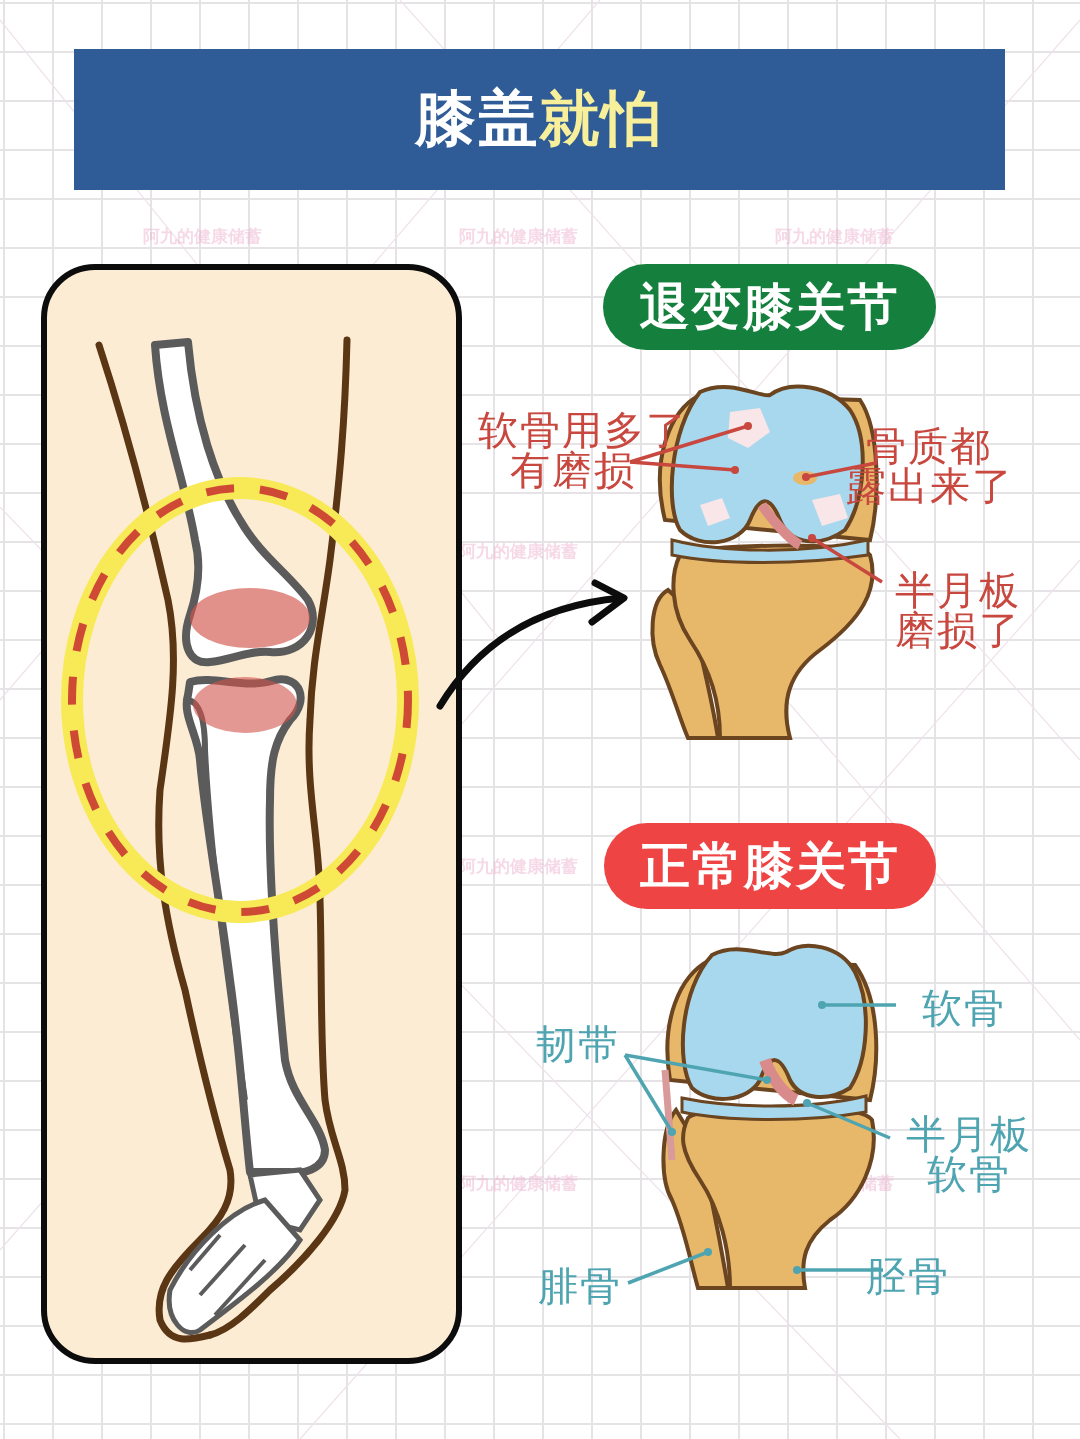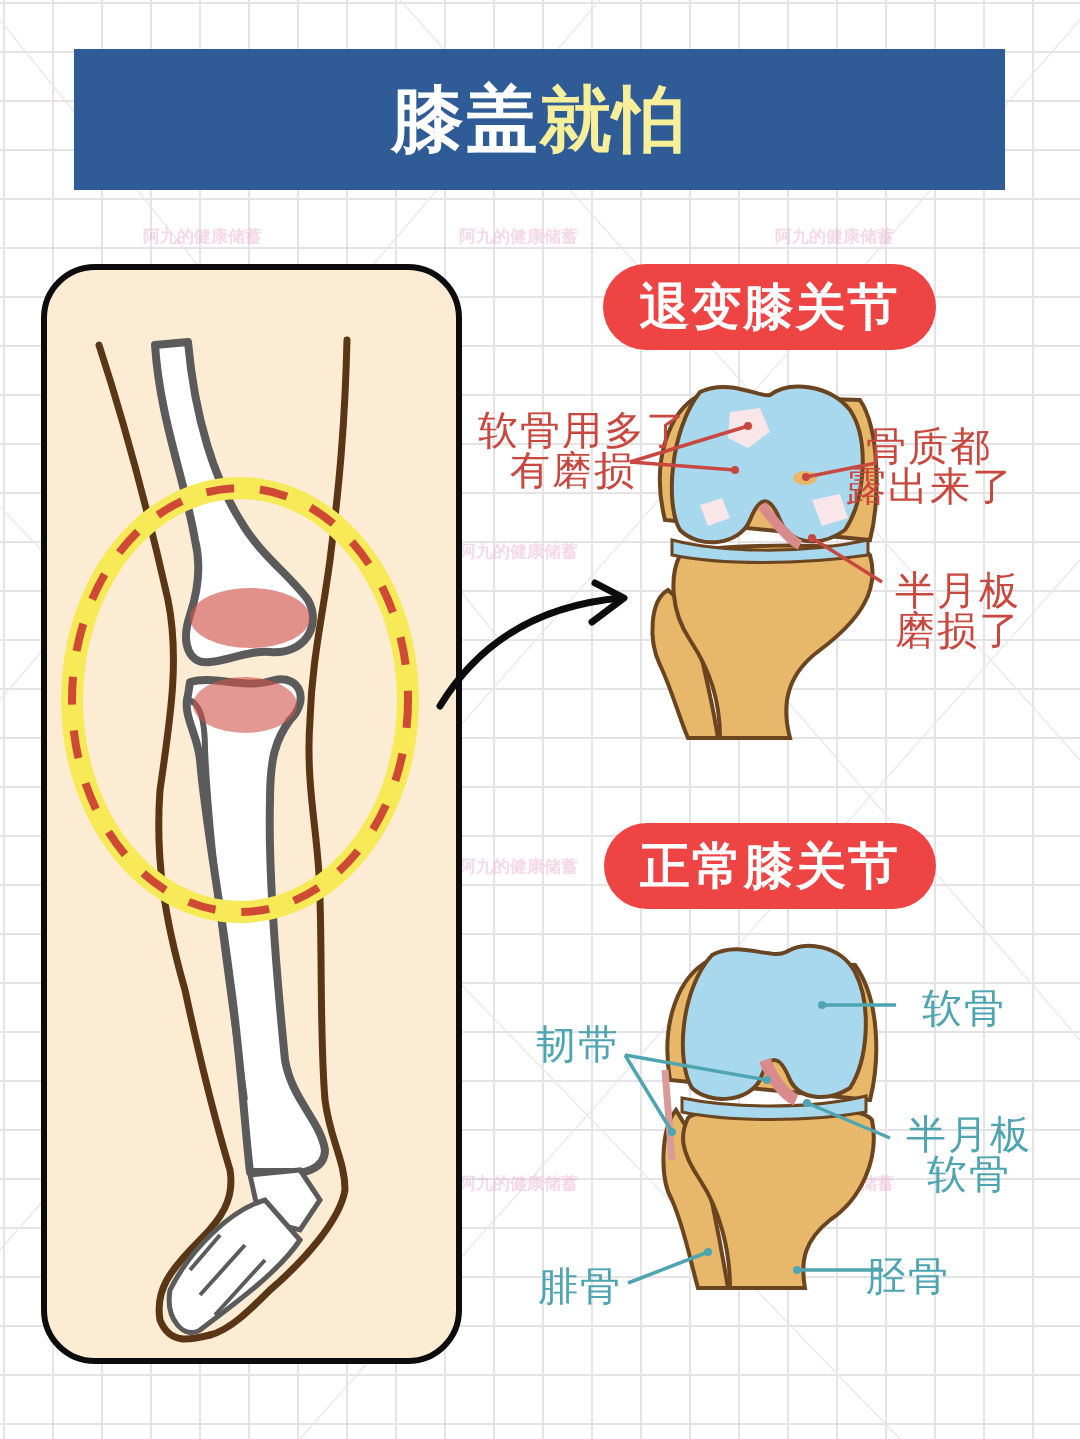--- a/index.html
+++ b/index.html
@@ -10,37 +10,37 @@
       linear-gradient(to right, #e6e3e6 2px, transparent 2px),
       linear-gradient(to bottom, #e6e3e6 2px, transparent 2px);
     background-size:49px 49px;
     background-position:3px 2px;
     font-family:"DejaVu Sans", "Liberation Sans", sans-serif;
   }
   .diag { position:absolute; left:0; top:0; width:1080px; height:1439px; pointer-events:none; }
   .title-bar {
     position:absolute; left:74px; top:49px; width:931px; height:141px;
     background:#2f5c97; display:flex; align-items:center; justify-content:center;
-    font-weight:bold; font-size:72px; letter-spacing:2px; color:#ffffff;
+    font-weight:bold; font-size:60px; letter-spacing:2px; color:#ffffff;
   }
   .title-bar .hl { color:#f7ef9a; }
   .watermark {
     position:absolute; font-size:17px; color:rgba(236,170,200,0.45); letter-spacing:0px;
     font-weight:bold; white-space:nowrap;
   }
   .leg-panel {
     position:absolute; left:41px; top:264px; width:421px; height:1100px;
     background:#fcecd3; border:6px solid #0c0c0c; border-radius:54px; box-sizing:border-box;
     overflow:hidden;
   }
   .pill {
     position:absolute; height:86px; border-radius:43px; color:#fff; font-weight:bold;
     font-size:50px; display:flex; align-items:center; justify-content:center; letter-spacing:2px;
   }
-  .pill.red { left:603px; top:264px; width:333px; background:#ef4444; }
+  .pill.red { left:603px; top:264px; width:333px; background:#15803d; }
   .pill.teal { left:604px; top:823px; width:332px; background:#ef4444; }
   .lbl { position:absolute; font-size:40px; line-height:40px; white-space:nowrap; letter-spacing:2px; }
   .lbl.red { color:#c8473e; }
   .lbl.teal { color:#4ea5b1; }
   .right { text-align:right; }
   svg { position:absolute; overflow:visible; }
 </style>
 </head>
 <body>
 

